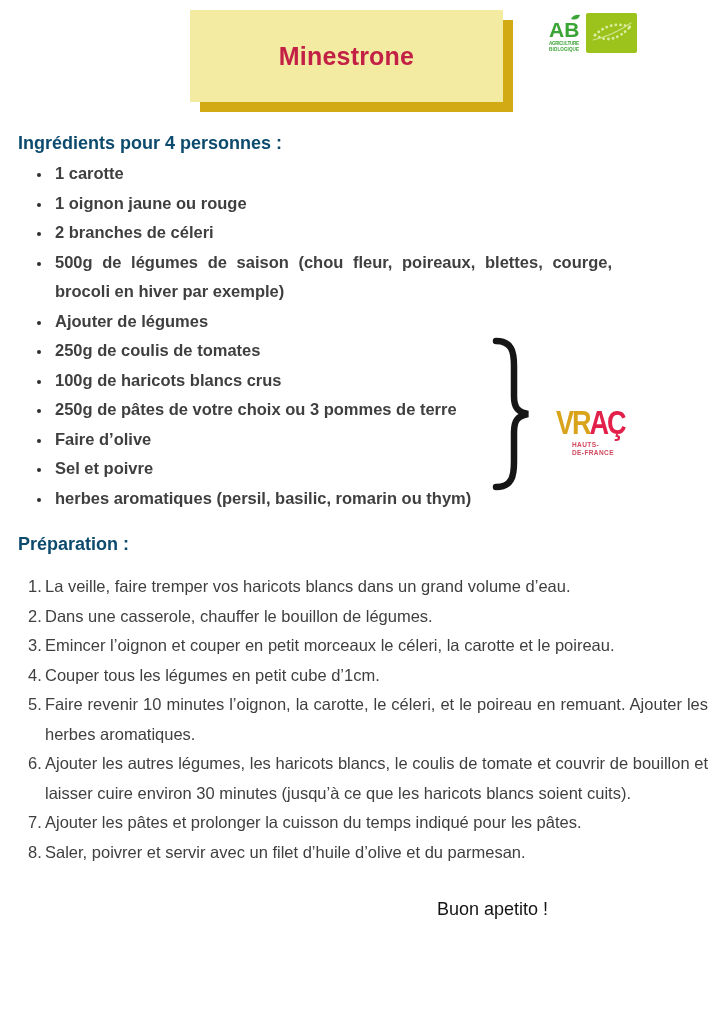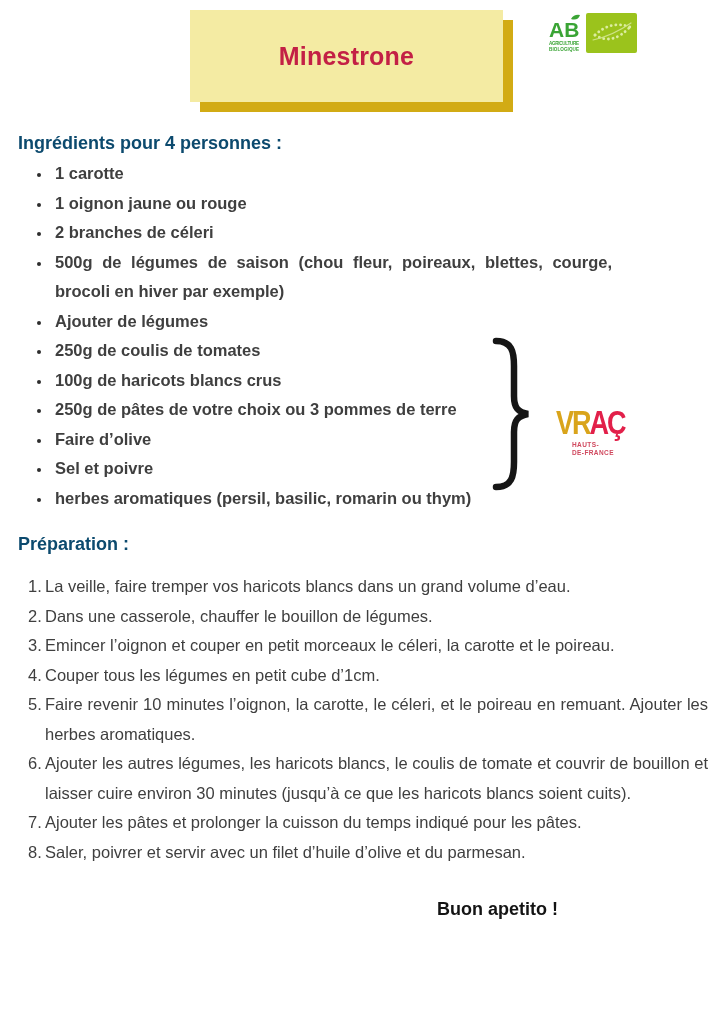--- a/index.html
+++ b/index.html
@@ -38,21 +38,21 @@
     margin:17px 0 0 18px;width:690px;box-sizing:border-box;
     padding:0;list-style:none;counter-reset:step;
     font-size:16.5px;line-height:29.5px;text-align:justify;
   }
   ol.steps li{counter-increment:step;position:relative;padding-left:27px;}
   ol.steps li::before{
     content:counter(step) ".";position:absolute;left:10px;top:0;color:#3f3f3f;
   }
   
   .closing{
-    margin:32px 0 0 437px;font-size:18px;font-weight:bold;color:#141414;
+    margin:32px 0 0 437px;font-size:18px;font-weight:normal;color:#141414;
   }
   
   .brace{position:absolute;left:489px;top:336px;}
   
   .vrac{position:absolute;left:556px;top:390px;width:90px;margin-top:16px;}
   .vrac .letters{
     display:inline-block;font-weight:800;font-size:33px;line-height:33px;
     letter-spacing:-2.5px;transform:scaleX(.82);transform-origin:left top;
     font-family:"Liberation Sans",sans-serif;white-space:nowrap;
   }

